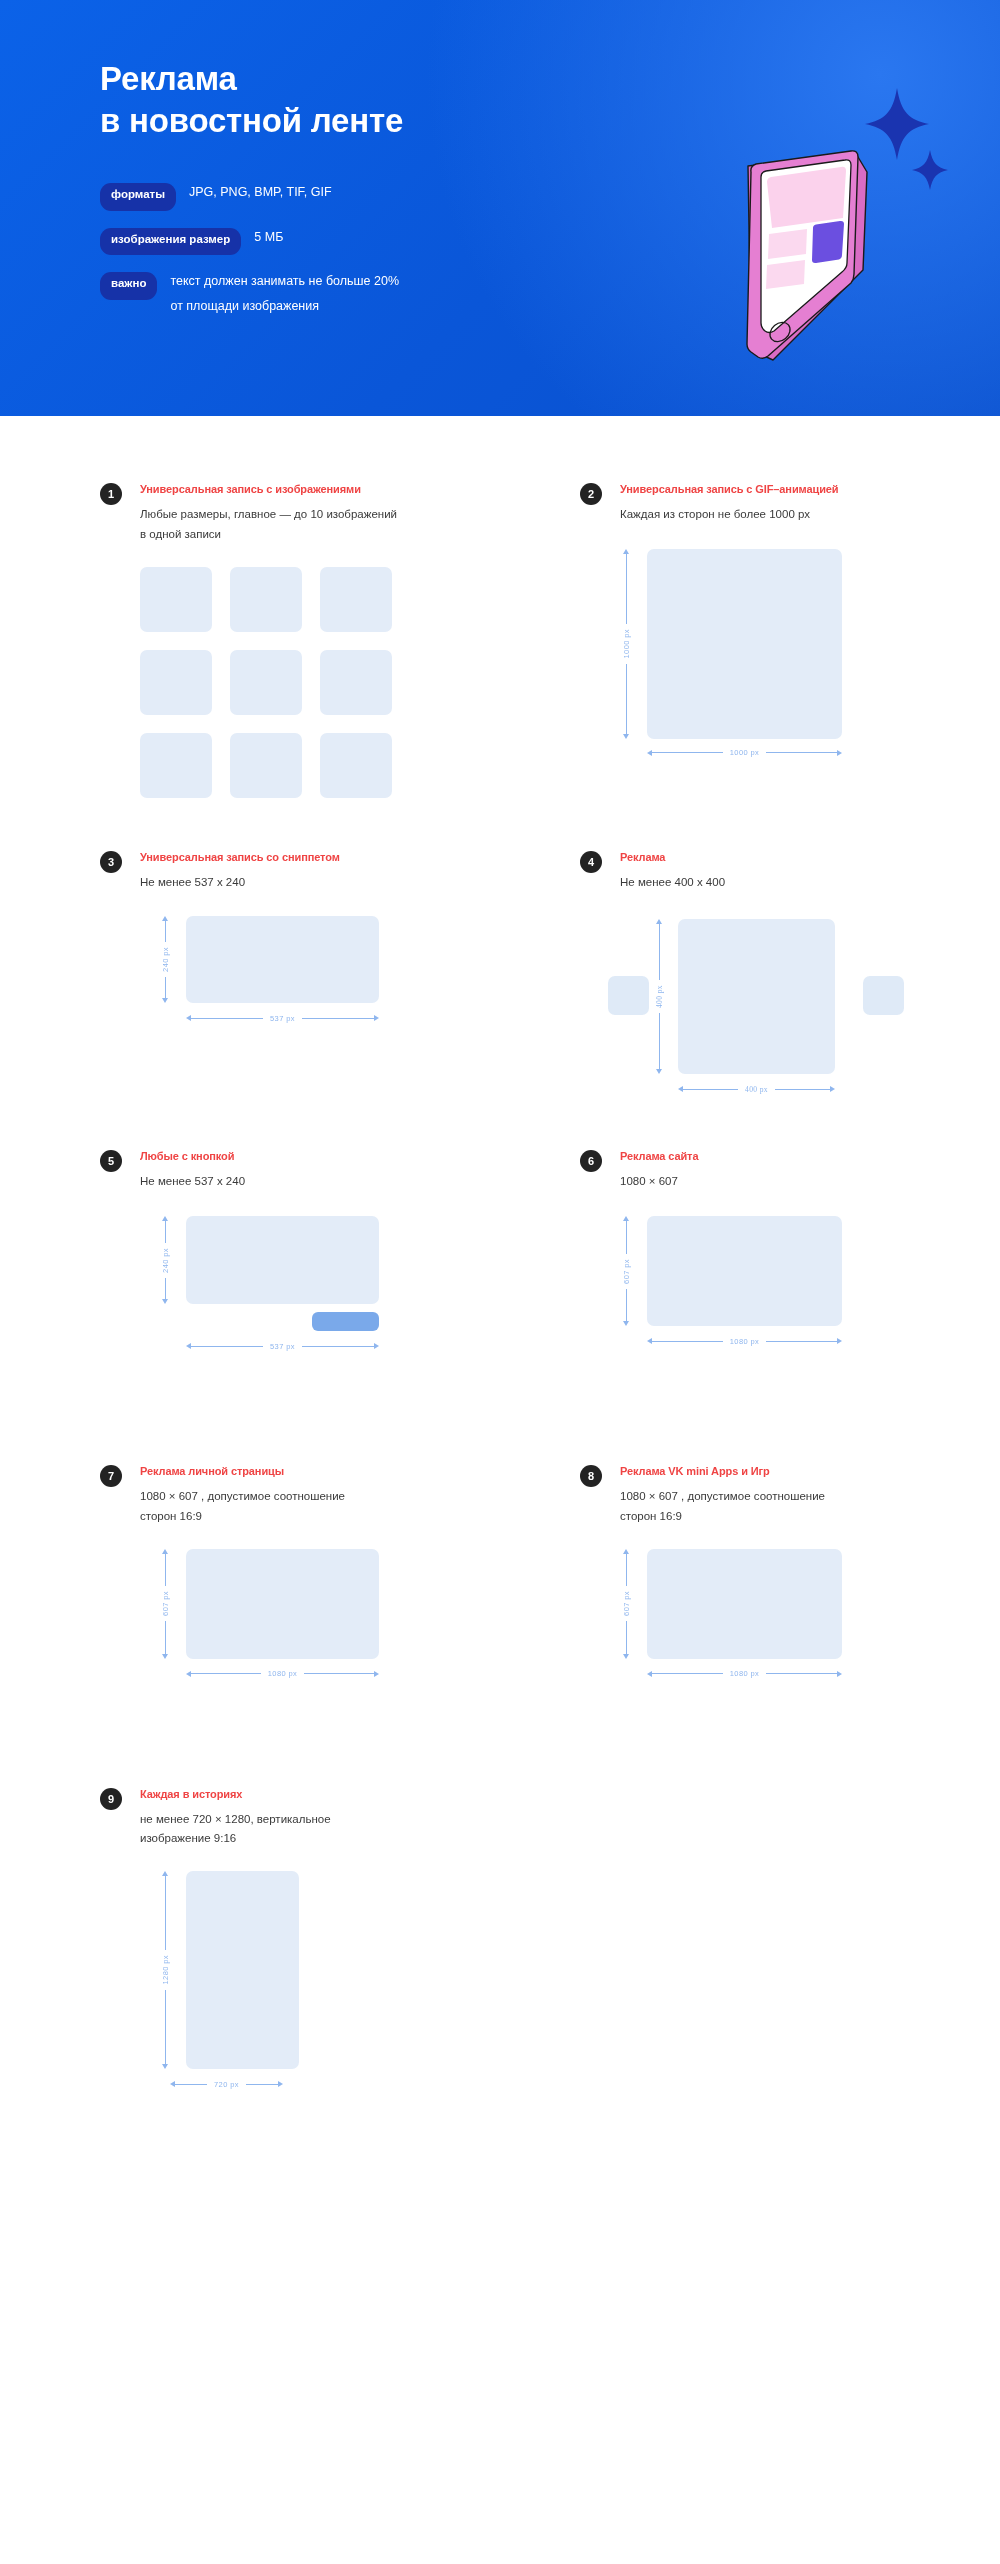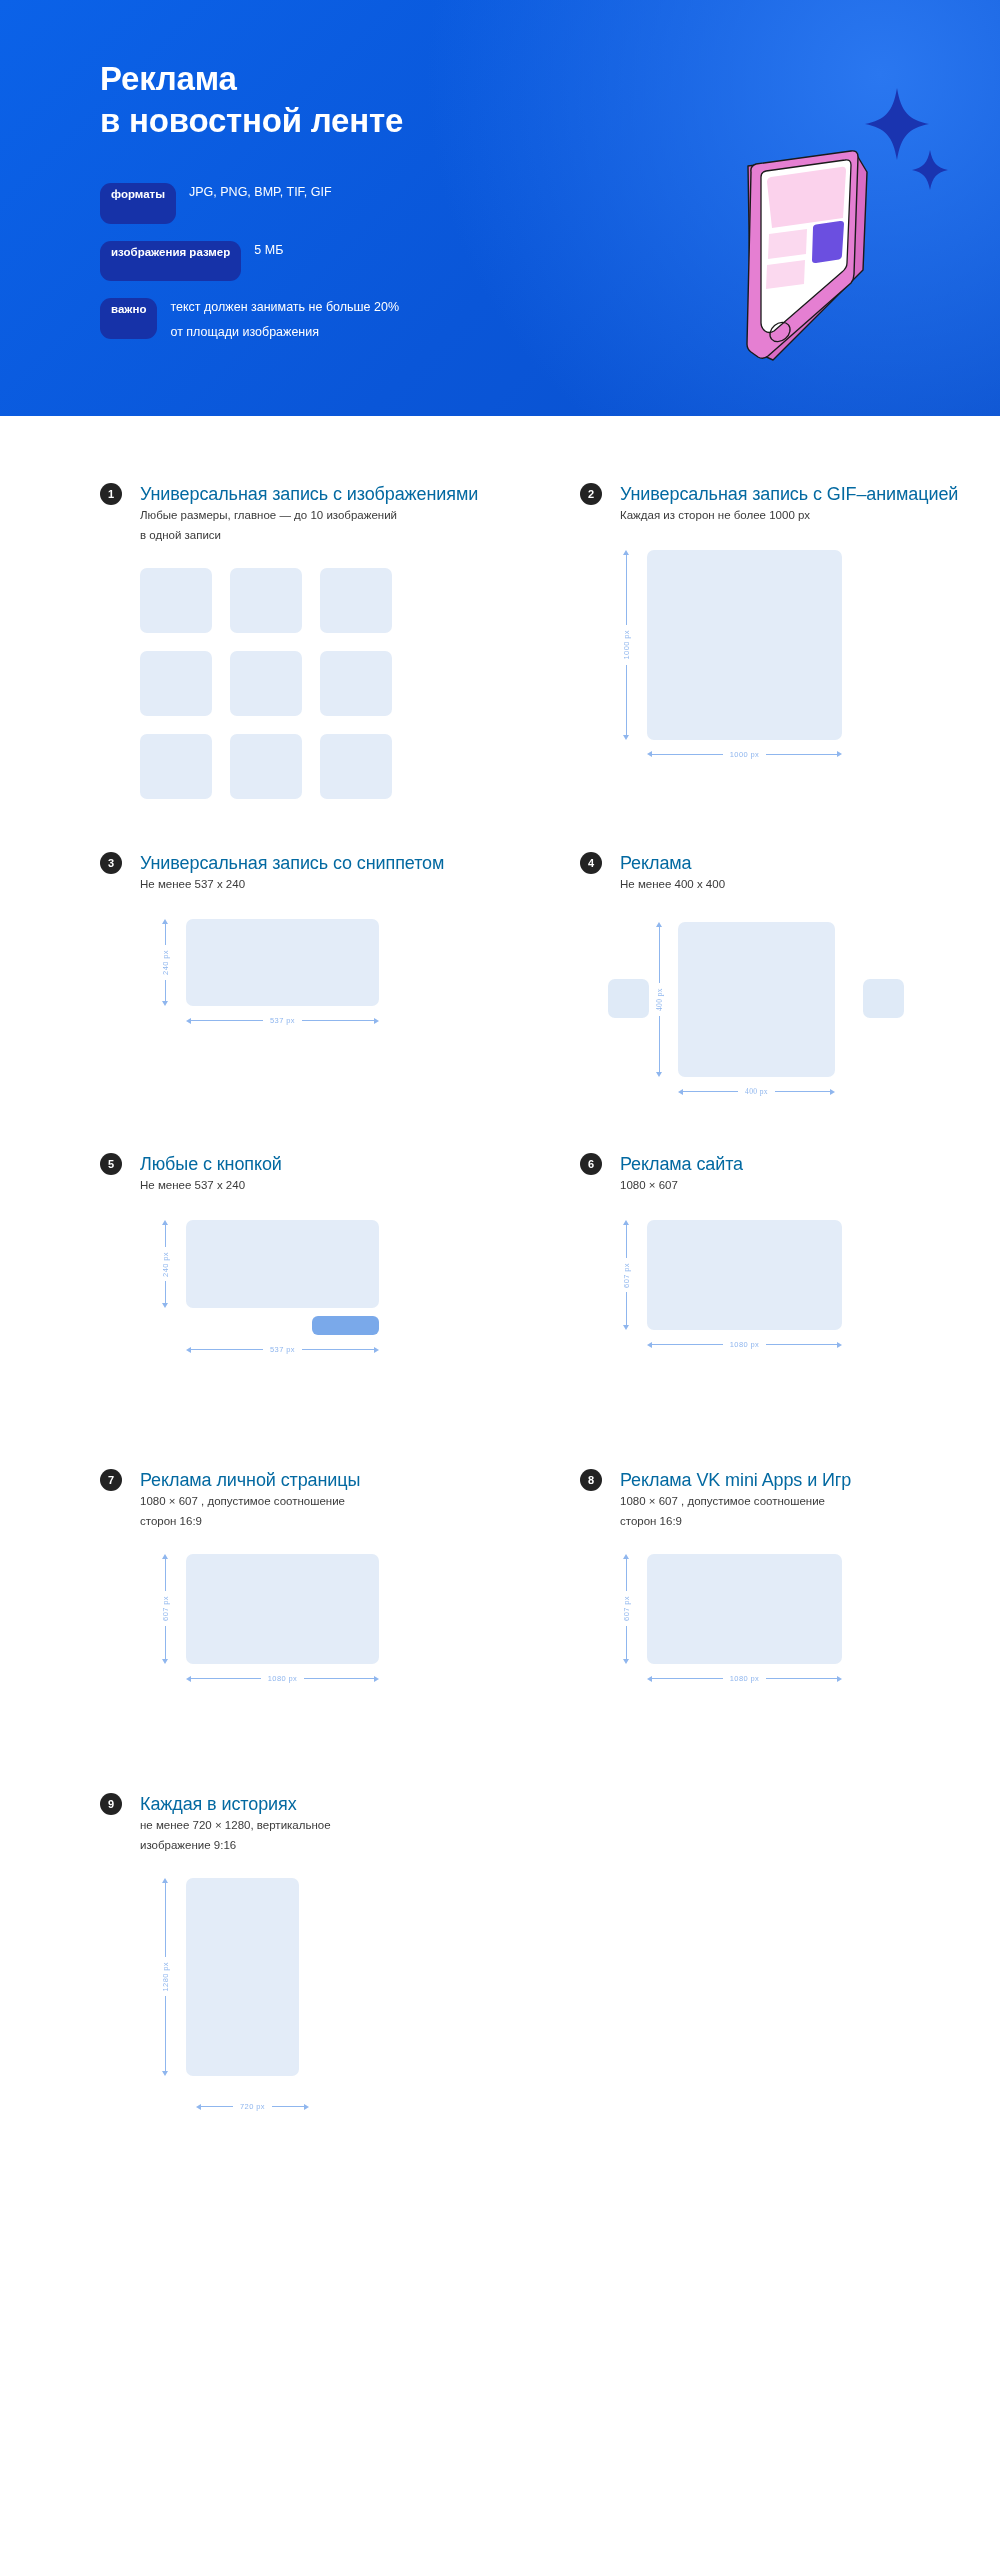--- a/index.html
+++ b/index.html
@@ -57,21 +57,21 @@
     min-height: 22px;
   }
 
   .spec-badge {
     display: inline-block;
     background: #1632a8;
     color: #ffffff;
     font-size: 11.5px;
     font-weight: bold;
     line-height: 1;
-    padding: 6px 11px 23px;
+    padding: 6px 11px 10px;
     border-radius: 11px;
     white-space: nowrap;
     flex: 0 0 auto;
   }
 
   .spec-value {
     color: #ffffff;
     font-size: 12.5px;
     line-height: 1.72;
     margin-left: 13px;
@@ -125,23 +125,23 @@
     color: #ffffff;
     font-size: 11px;
     font-weight: bold;
     display: flex;
     align-items: center;
     justify-content: center;
     margin-top: 1px;
   }
 
   .card-title {
-    font-size: 18px;
-    font-weight: normal;
-    color: #0369a1;
+    font-size: 11px;
+    font-weight: bold;
+    color: #ef4444;
     line-height: 1.35;
     letter-spacing: -0.1px;
   }
 
   .card-sub {
     font-size: 11.5px;
     color: #3a3a3a;
     line-height: 1.72;
     margin-left: 40px;
     white-space: pre-line;
@@ -507,21 +507,21 @@
 изображение 9:16</div>
         <div class="diagram" style="margin-top:22px;height:230px;">
           <div class="ph" style="position:absolute;left:46px;top:0;width:113px;height:198px;"></div>
           <div class="dim-v" style="left:19px;top:0;height:198px;">
             <div class="arrow up"></div>
             <div class="line"></div>
             <div class="lbl">1280 px</div>
             <div class="line"></div>
             <div class="arrow down"></div>
           </div>
-          <div class="dim-h" style="left:56px;top:207px;width:113px;margin-top:16px;">
+          <div class="dim-h" style="left:30px;top:207px;width:113px;">
             <div class="arrow left"></div>
             <div class="line"></div>
             <div class="lbl">720 px</div>
             <div class="line"></div>
             <div class="arrow right"></div>
           </div>
         </div>
       </div>
       <div class="card right"></div>
     </div>

